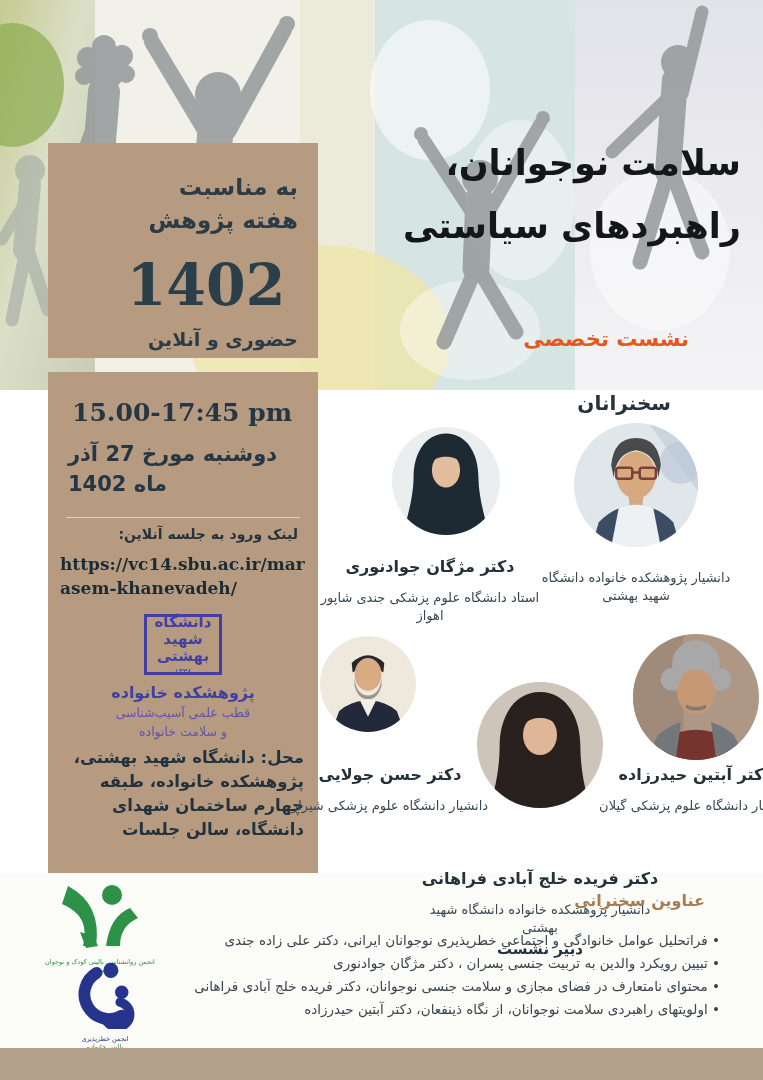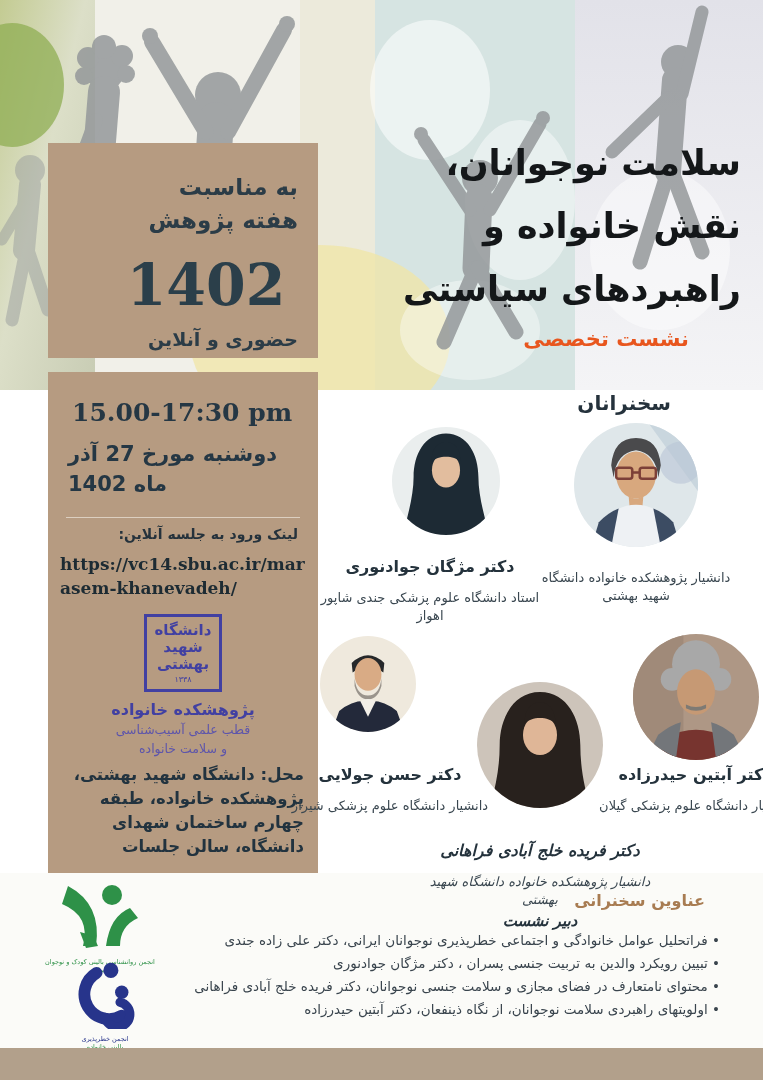--- a/index.html
+++ b/index.html
@@ -34,21 +34,21 @@
   .info-panel{
     position:absolute;left:48px;top:372px;width:270px;height:501px;
     background:#b69b81;box-sizing:border-box;overflow:hidden;
   }
   .time-range{font-family:"DejaVu Serif",serif;font-size:25px;font-weight:bold;color:#253744;margin:26px 0 0 24px;}
   .date-line{direction:rtl;text-align:left;font-size:21px;font-weight:bold;color:#253744;line-height:30px;margin:12px 20px 0 20px;}
   .panel-divider{border:none;border-top:1px solid #dccfc0;margin:18px 18px 0 18px;}
   .link-label{direction:rtl;text-align:right;font-size:14px;font-weight:bold;color:#25323c;margin:8px 20px 0 20px;}
   .link-url{font-family:"DejaVu Serif",serif;font-size:17px;font-weight:bold;color:#1d2b33;line-height:24px;margin:10px 10px 0 12px;word-break:break-all;direction:ltr;}
   .sbu-logo-box{
-    width:78px;height:78px;border:3px solid #4140a2;margin:14px auto 0 auto;
+    width:78px;height:61px;border:3px solid #4140a2;margin:14px auto 0 auto;
     display:flex;flex-direction:column;align-items:center;justify-content:center;box-sizing:border-box;
   }
   .sbu-logo-text{direction:rtl;text-align:center;font-size:15px;font-weight:bold;color:#4140a2;line-height:17px;width:62px;}
   .sbu-logo-year{font-size:8px;color:#4140a2;margin-top:2px;}
   .institute-name{direction:rtl;text-align:center;font-size:16px;font-weight:bold;color:#4140a2;margin-top:8px;}
   .pole-line{direction:rtl;text-align:center;font-size:12.5px;color:#5d55ab;line-height:17px;margin-top:2px;}
   .location-text{direction:rtl;text-align:right;font-size:16.5px;font-weight:bold;color:#22333f;line-height:24px;margin:6px 14px 0 10px;}
   
   .speakers-heading{
     position:absolute;left:318px;top:391px;width:353px;text-align:right;
@@ -160,34 +160,33 @@
           <path d="M668 98 L612 152" stroke-width="13" fill="none"></path>
           <path d="M668 172 L640 262" stroke-width="15" fill="none"></path>
           <path d="M672 172 L702 252" stroke-width="15" fill="none"></path>
         </g>
       </g>
     </svg>
   </div>
 
   <div class="title-block">
     <div>سلامت نوجوانان،</div>
-    <div>نقش خانواده و</div>
     <div>راهبردهای سیاستی</div>
   </div>
   <div class="session-type">نشست تخصصی</div>
 
   <div class="occasion-box">
     <div class="occasion-line">به مناسبت</div>
     <div class="occasion-line">هفته پژوهش</div>
     <div class="occasion-year">1402</div>
     <div class="occasion-mode">حضوری و آنلاین</div>
   </div>
 
   <div class="info-panel">
-    <div class="time-range">15.00-17:30 pm</div>
+    <div class="time-range">15.00-17:45 pm</div>
     <div class="date-line">دوشنبه مورخ 27 آذر ماه 1402</div>
     <hr class="panel-divider">
     <div class="link-label">لینک ورود به جلسه آنلاین:</div>
     <div class="link-url">https://vc14.sbu.ac.ir/marasem-khanevadeh/</div>
     <div class="sbu-logo-box">
       <div class="sbu-logo-text">دانشگاه شهید بهشتی</div>
       <div class="sbu-logo-year">۱۳۳۸</div>
     </div>
     <div class="institute-name">پژوهشکده خانواده</div>
     <div class="pole-line">قطب علمی آسیب‌شناسی</div>
@@ -248,21 +247,21 @@
   </div>
 
   <div class="photo-circle" style="left:477px;top:682px;width:126px;height:126px;">
     <svg viewBox="0 0 100 100">
       <rect width="100" height="100" fill="#cdc4ba"></rect>
       <path d="M50 8 C28 8 18 30 18 50 C18 70 14 86 10 100 L90 100 C86 86 82 70 82 50 C82 30 72 8 50 8 Z" fill="#28211d"></path>
       <ellipse cx="50" cy="42" rx="13.5" ry="16" fill="#dfb697"></ellipse>
       <path d="M50 16 C41 16 37 26 38 33 C43 27 57 27 62 33 C63 26 59 16 50 16 Z" fill="#28211d"></path>
     </svg>
   </div>
-  <div class="speaker-caption" style="left:420px;top:840px;width:240px;font-style:italic;">
+  <div class="speaker-caption" style="left:420px;top:868px;width:240px;">
     <div class="speaker-name">دکتر فریده خلج آبادی فراهانی</div>
     <div class="speaker-affil">دانشیار پژوهشکده خانواده دانشگاه شهید بهشتی</div>
     <div class="chair-label">دبیر نشست</div>
   </div>
 
   <div class="photo-circle" style="left:633px;top:634px;width:126px;height:126px;">
     <svg viewBox="0 0 100 100">
       <rect width="100" height="100" fill="#ae9785"></rect>
       <rect x="0" y="0" width="40" height="100" fill="#a08a79"></rect>
       <circle cx="50" cy="24" r="19" fill="#a8a8a8"></circle>

